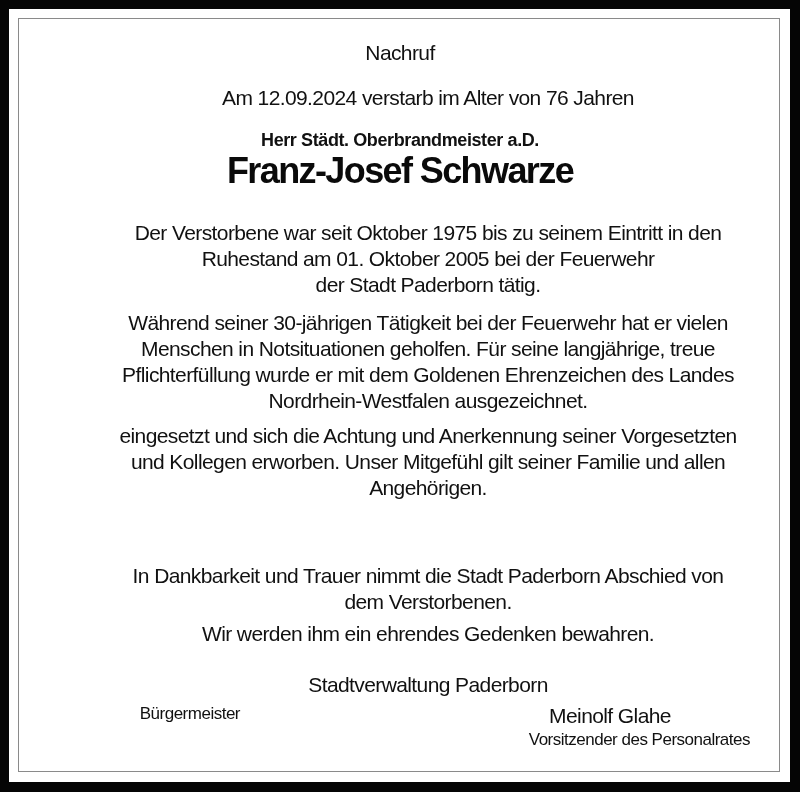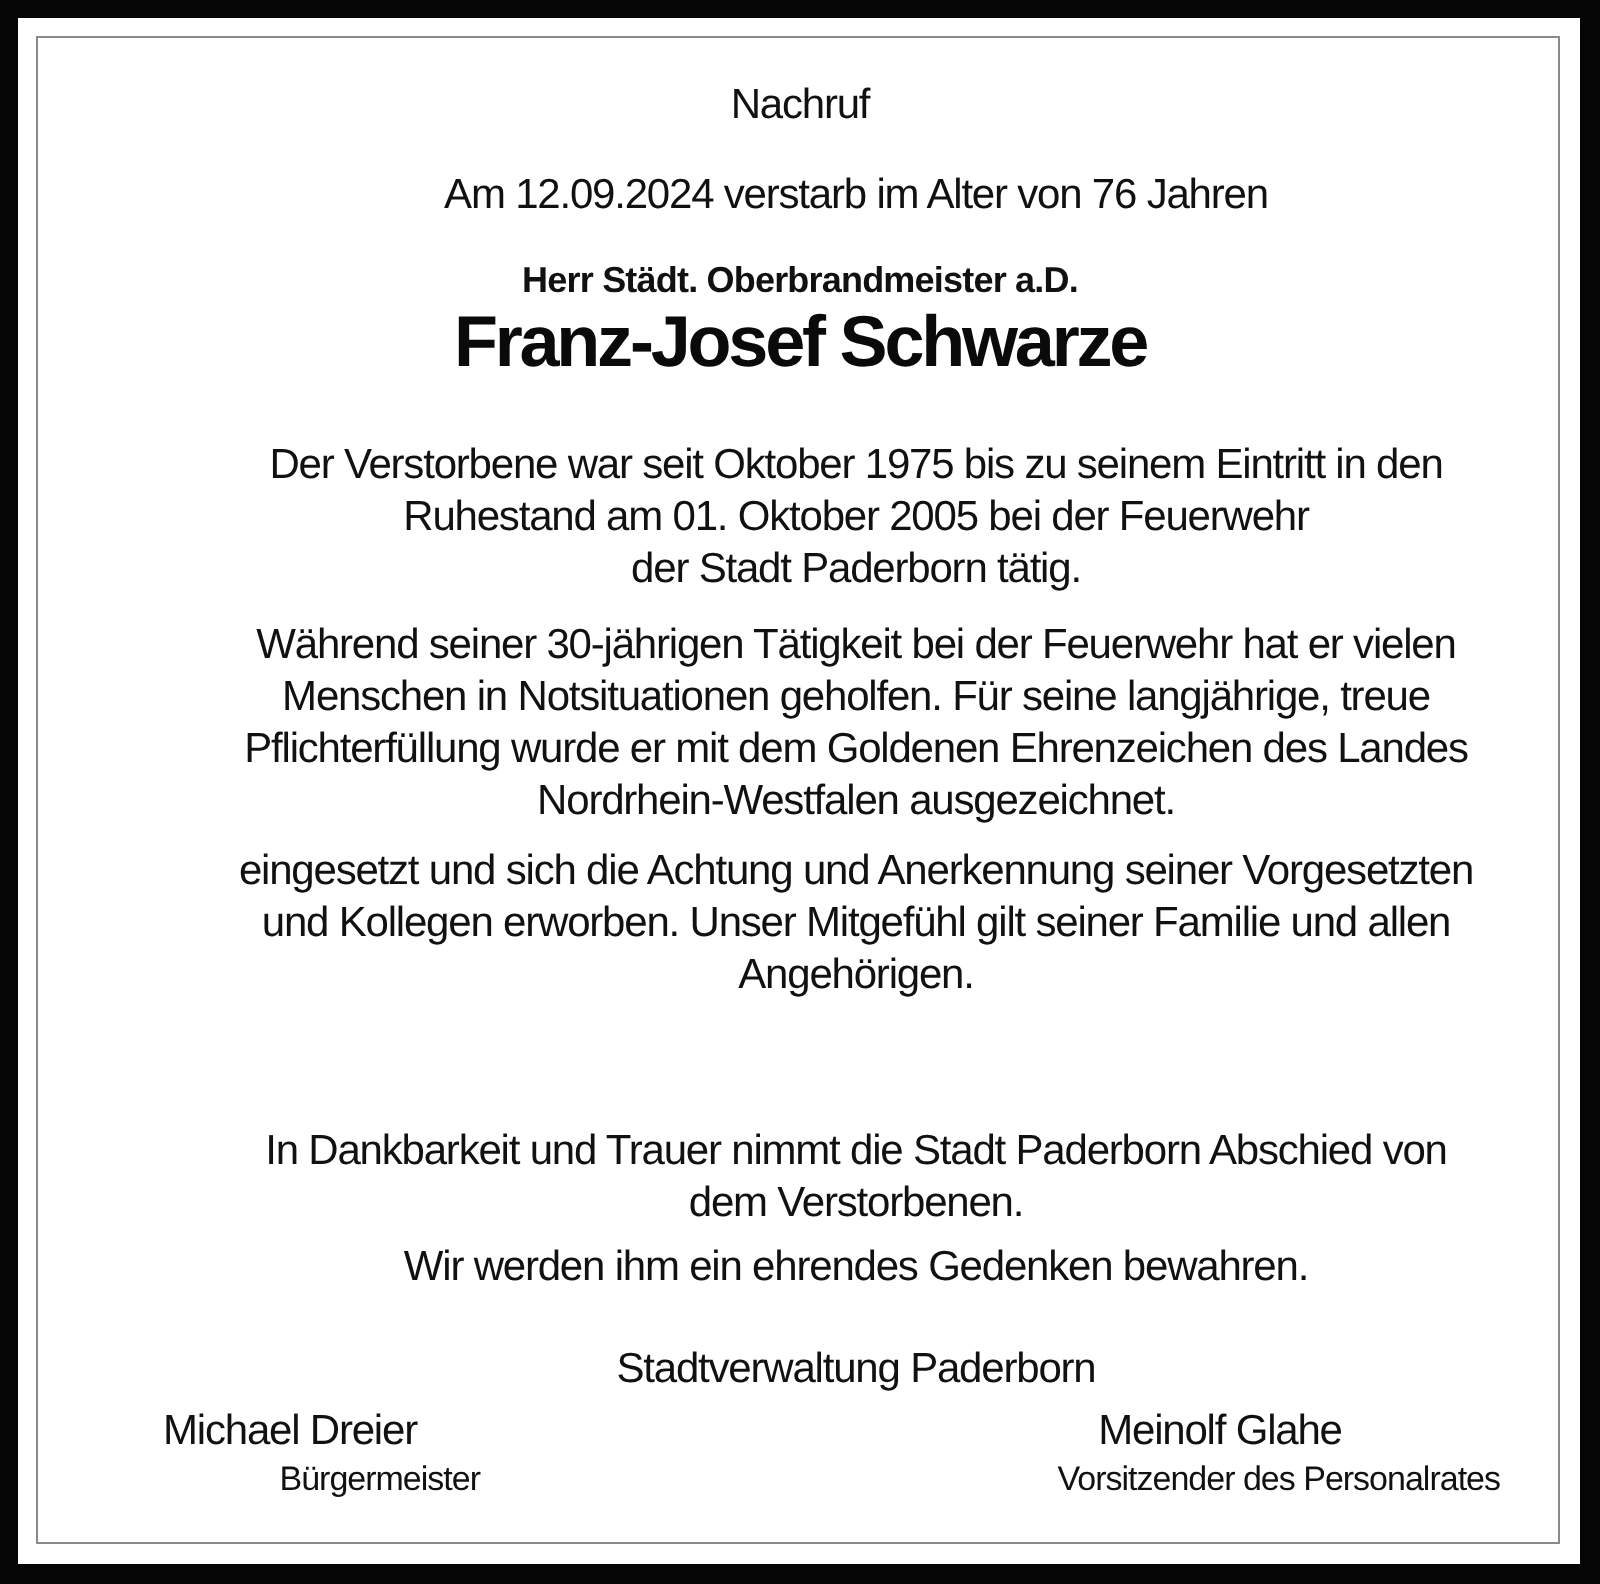--- a/index.html
+++ b/index.html
@@ -93,21 +93,20 @@
     <span class="pl">dem Verstorbenen.</span>
   </div>
 
   <div class="para body-text p5">
     <span class="pl">Wir werden ihm ein ehrendes Gedenken bewahren.</span>
   </div>
 
   <div class="line body-text org">Stadtverwaltung Paderborn</div>
 
   <div class="sig sig-left">
-    <span class="sig-name">Michael Dreier</span>
     <span class="sig-role">Bürgermeister</span>
   </div>
 
   <div class="sig sig-right">
     <span class="sig-name">Meinolf Glahe</span>
     <span class="sig-role">Vorsitzender des Personalrates</span>
   </div>
 
 </div>
 

